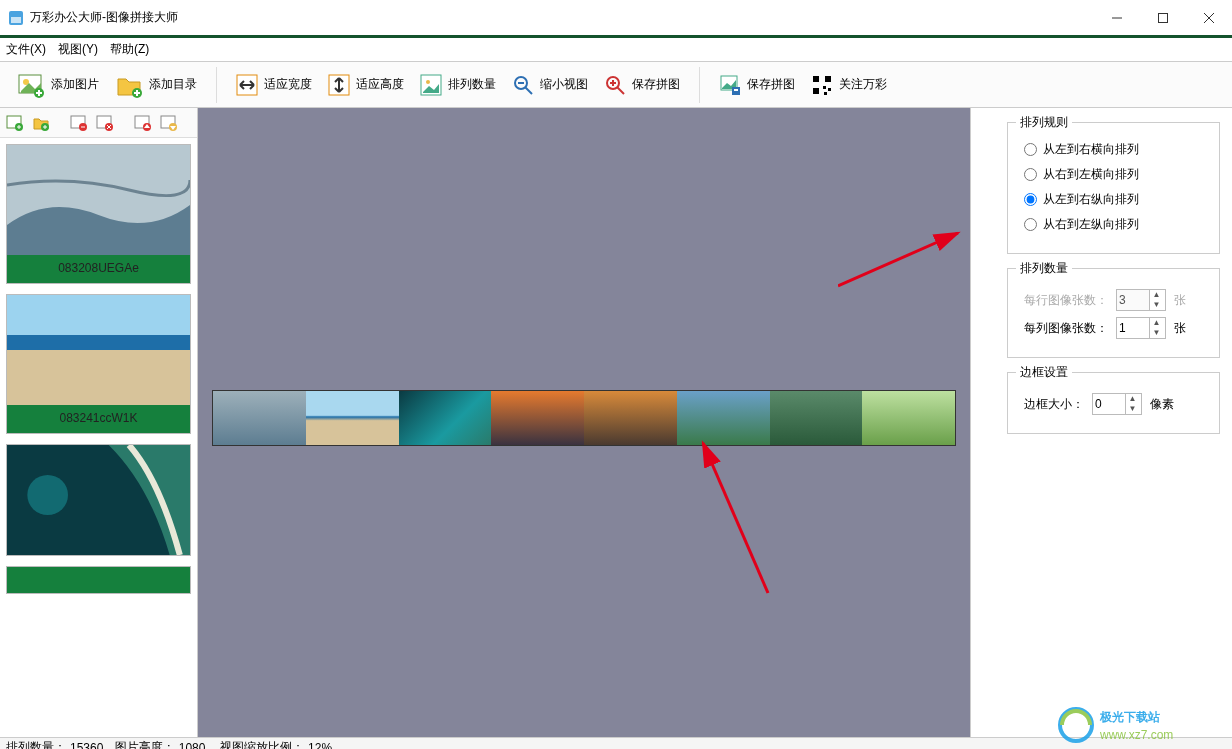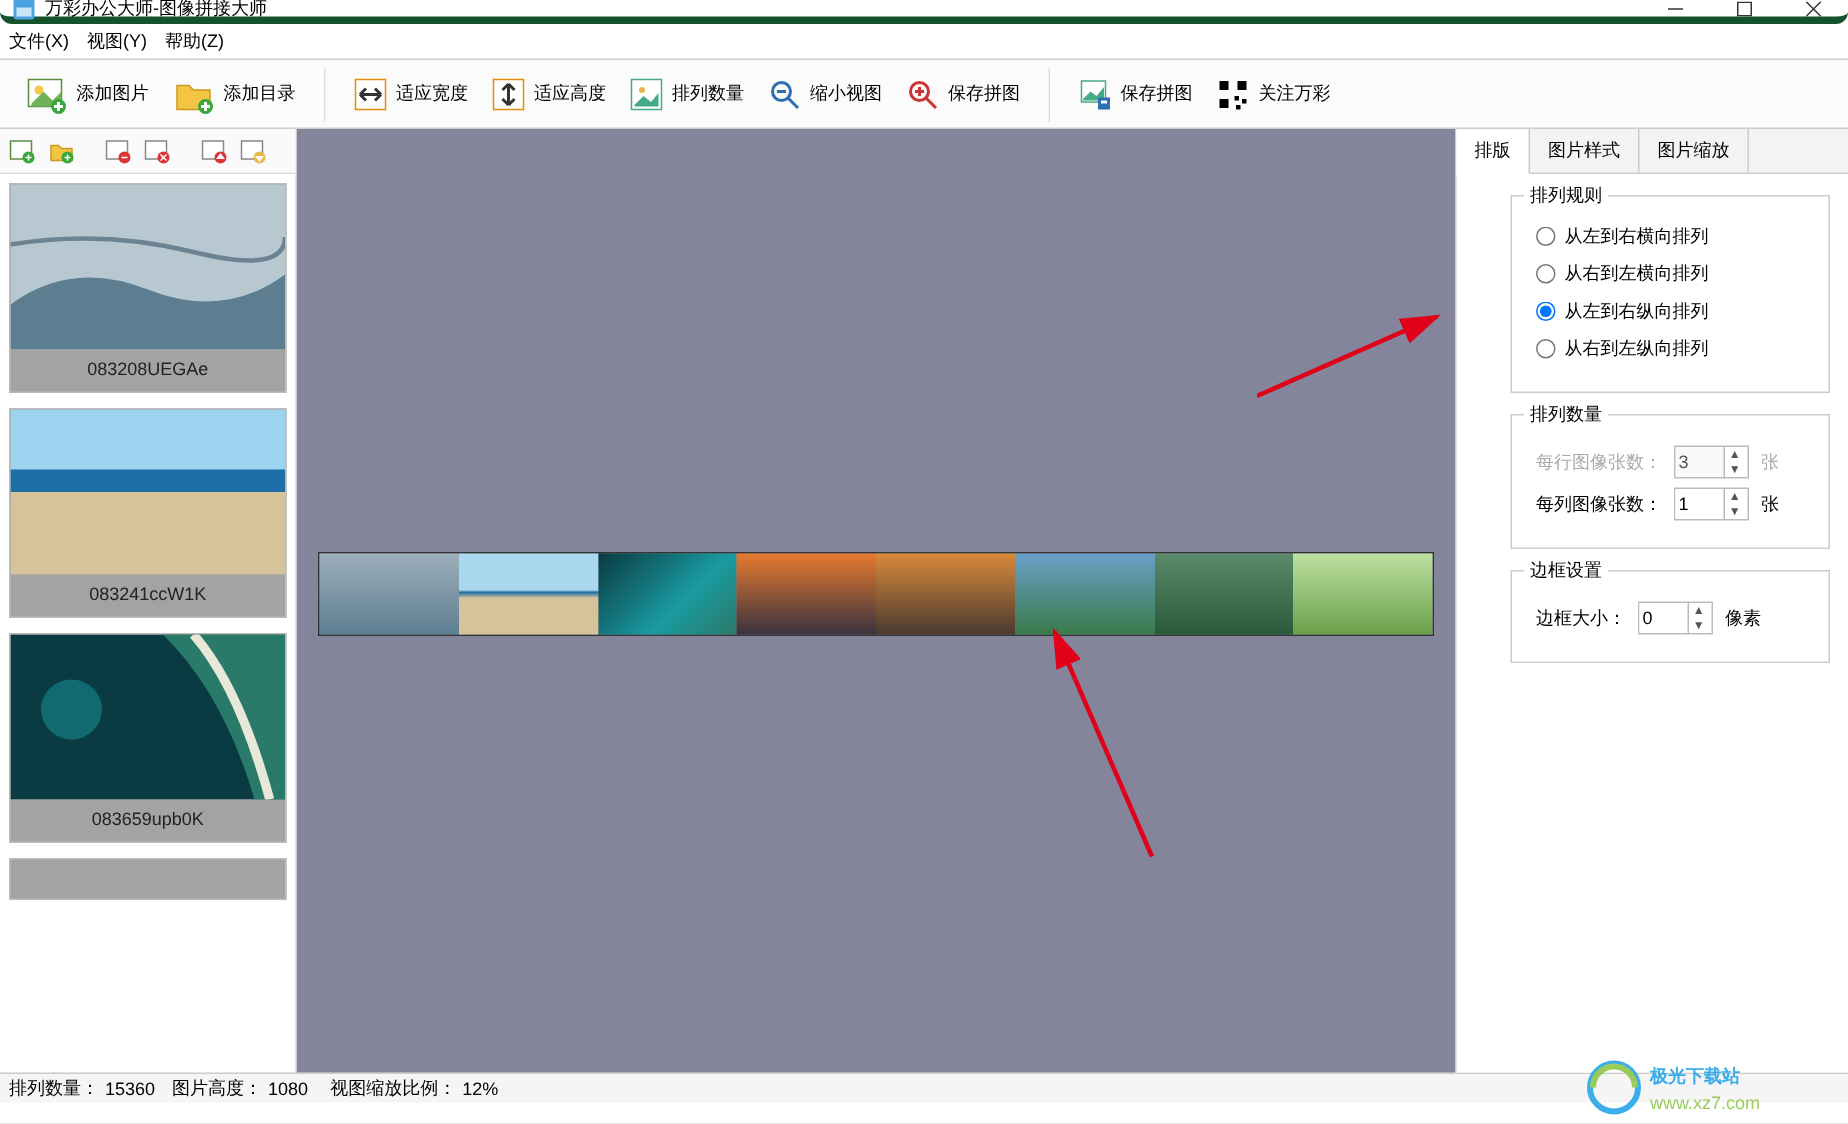--- a/index.html
+++ b/index.html
@@ -1,19 +1,19 @@
 <!DOCTYPE html>
 <html><head>
 <meta charset="utf-8">
 <style>
 * { box-sizing: border-box; margin: 0; padding: 0; font-family: "Microsoft YaHei", Tahoma, sans-serif; font-size: 12px; }
 html, body { width: 1232px; height: 749px; background: #fff; overflow: hidden; }
 
 
-.titlebar { height: 16px; display: flex; align-items: center; border-bottom: 5px solid #14532d; padding-left: 8px; border-radius: 11px; }
+.titlebar { height: 38px; display: flex; align-items: center; border-bottom: 3px solid #14532d; padding-left: 8px; }
 .titlebar .app-icon { width: 16px; height: 16px; margin-right: 6px; }
 .titlebar .title { flex: 1; }
 .win-btns { display: flex; }
 .win-btn { width: 46px; height: 30px; display: flex; align-items: center; justify-content: center; }
 
 
 .menubar { height: 24px; display: flex; align-items: center; padding-left: 6px; gap: 12px; border-bottom: 1px solid #ccc; }
 
 
 .toolbar { height: 46px; display: flex; align-items: center; padding: 4px 10px; gap: 4px; border-bottom: 1px solid #ccc; background: #fbfbfb; }
@@ -22,21 +22,21 @@
 .tool-btn { display: flex; align-items: center; gap: 6px; padding: 4px 6px; border: 1px solid transparent; border-radius: 3px; cursor: default; }
 .tool-btn .ico { width: 28px; height: 28px; }
 .tool-btn .ico-s { width: 22px; height: 22px; }
 
 
 .body-row { display: flex; height: calc(749px - 30px - 24px - 46px - 20px); }
 .left-col { width: 198px; border-right: 1px solid #ccc; display: flex; flex-direction: column; }
 .left-tb { height: 30px; display: flex; align-items: center; gap: 4px; padding: 2px 4px; border-bottom: 1px solid #ddd; background: #fafafa; }
 .left-tb .mini { width: 22px; height: 22px; display:flex;align-items:center;justify-content:center; border:1px solid transparent; }
 .thumb-list { flex: 1; overflow-y: auto; padding: 6px; }
-.thumb-item { border: 1px solid #bbb; margin-bottom: 10px; background:#a3a3a3; }
+.thumb-item { border: 1px solid #bbb; margin-bottom: 10px; background:#15803d; }
 .thumb-img { width: 100%; height: 110px; display:block; }
 .thumb-cap { text-align: center; padding: 6px 2px 8px; font-size: 12px; color:#222; }
 
 .canvas-area { flex: 1; background: #84859a; position: relative; overflow:hidden; }
 .strip { position:absolute; left: 14px; right: 14px; top: 282px; height: 56px; display:flex; border:1px solid #333; }
 .strip > div { flex:1; height:100%; }
 
 .right-col { width: 262px; border-left: 1px solid #ccc; display:flex; flex-direction:column; background:#fff; }
 .tabs { display:flex; border-bottom:1px solid #ccc; background:#f3f3f3; }
 .tab { padding:6px 12px; border-right:1px solid #ccc; font-size:12px; }
@@ -261,21 +261,20 @@
           </svg>
         <div class="thumb-cap">083241ccW1K</div>
       </div>
       <div class="thumb-item">
         <svg class="thumb-img" viewBox="0 0 180 110" preserveAspectRatio="none">
             <rect width="180" height="110" fill="#0a3a42"></rect>
             <path d="M100 0 Q140 40 160 110 L180 110 L180 0 Z" fill="#2a7a6a"></path>
             <path d="M120 0 Q150 35 170 110" stroke="#e8e8d8" stroke-width="6" fill="none"></path>
             <circle cx="40" cy="50" r="20" fill="#1a9aa0" opacity="0.5"></circle>
           </svg>
-        <div class="thumb-cap">083659upb0K</div>
       </div>
       <div class="thumb-item" style="height:28px"></div>
     </div>
   </div>
 
   <div class="canvas-area">
     <div class="strip">
       <div style="background:linear-gradient(#9db0ba,#5d7d91)"></div>
       <div style="background:linear-gradient(#a9d8ef 45%,#1e6ea8 48%,#d7c39a 55%)"></div>
       <div style="background:linear-gradient(135deg,#0a3a42,#1a9aa0 60%,#2a7a6a)"></div>
@@ -298,25 +297,20 @@
         <defs>
           <marker id="ah2" markerWidth="10" markerHeight="10" refX="8" refY="3" orient="auto">
             <path d="M0,0 L9,3 L0,6 Z" fill="#e1001a"></path>
           </marker>
         </defs>
         <line x1="70" y1="155" x2="5" y2="5" stroke="#e1001a" stroke-width="3" marker-end="url(#ah2)"></line>
       </svg>
   </div>
 
   <div class="right-col">
-    <div class="tabs">
-      <div class="tab active">排版</div>
-      <div class="tab">图片样式</div>
-      <div class="tab">图片缩放</div>
-    </div>
     <div class="panel-pad">
       <div class="group">
         <span class="legend">排列规则</span>
         <label class="radio-row">
             <input type="radio" name="ar" style="">
             <span>从左到右横向排列</span>
           </label>
         <label class="radio-row">
             <input type="radio" name="ar" style="">
             <span>从右到左横向排列</span>

